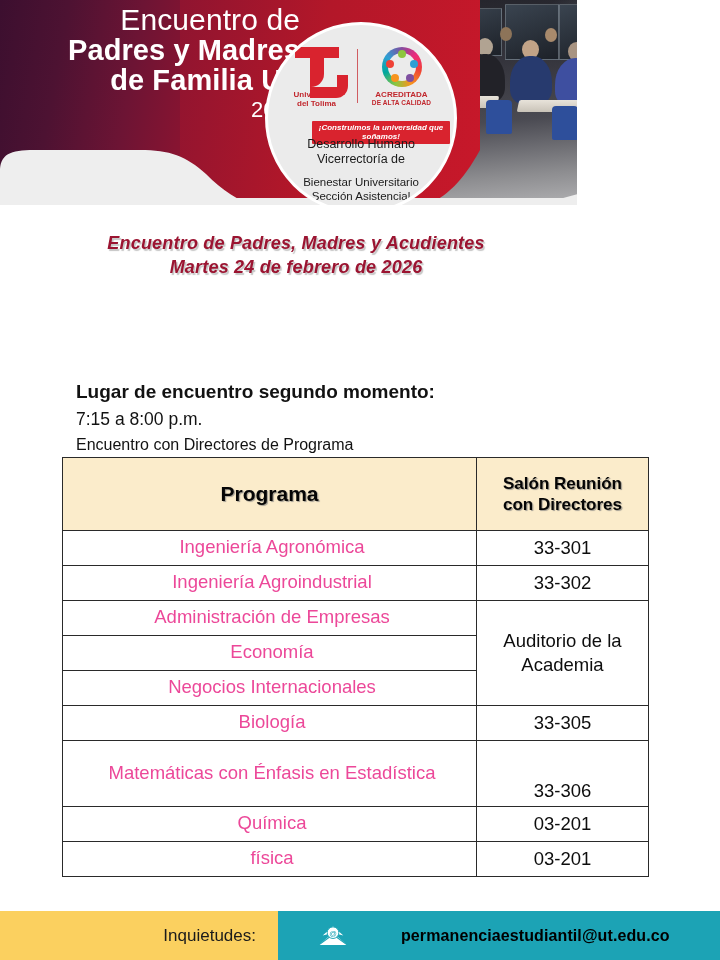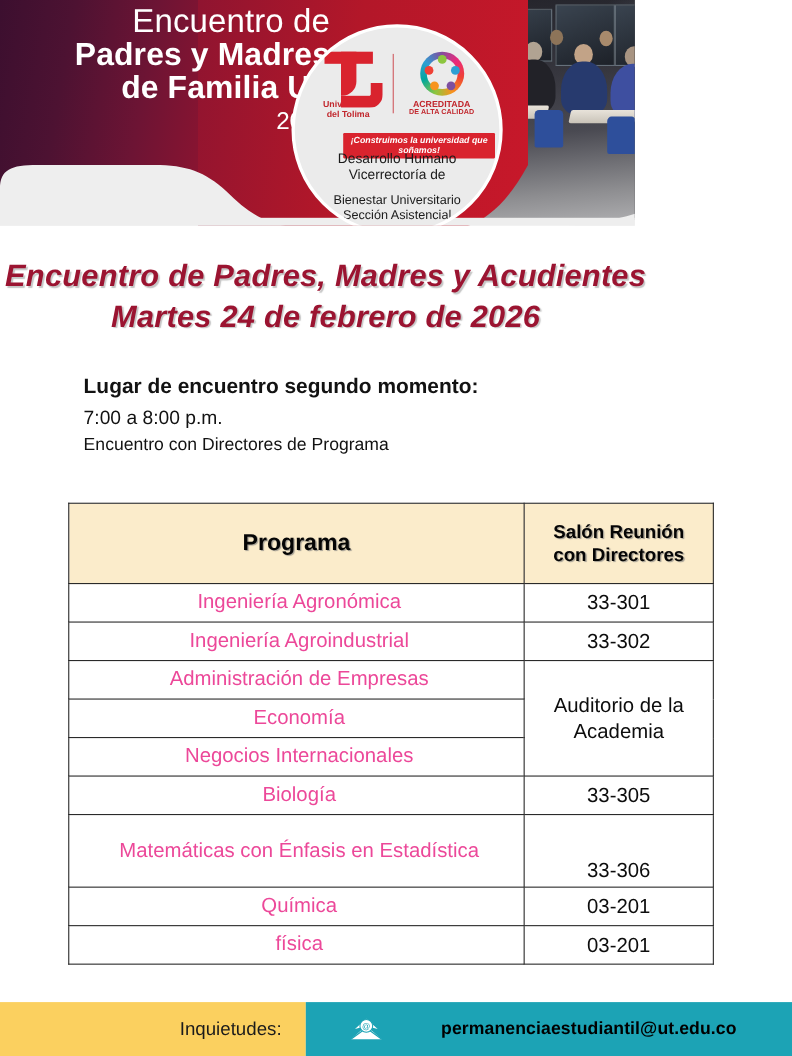--- a/index.html
+++ b/index.html
@@ -240,34 +240,34 @@
 
   
   .main-title {
     position: absolute;
     left: 0; top: 232px;
     width: 592px;
     text-align: center;
     color: #9b1431;
     font-weight: bold;
     font-style: italic;
-    font-size: 28px;
+    font-size: 18px;
     line-height: 1.33;
     text-shadow: 1.5px 1.5px 1px rgba(150,150,150,.55);
     letter-spacing: .2px;
   }
 
   
   .subtitle {
     position: absolute;
     left: 76px; top: 337px;
     width: 560px;
     color: #121212;
   }
-  .sub-l1 { font-size: 19px; font-weight: bold; line-height: 1.55; }
+  .sub-l1 { font-size: 19px; font-weight: bold; line-height: 1.55; margin-top: 40px; }
   .sub-l2 { font-size: 17.5px; font-weight: 400; line-height: 1.5; }
   .sub-l3 { font-size: 16px; font-weight: 400; line-height: 1.5; }
 
   
   .prog-table {
     position: absolute;
     left: 62px; top: 457px;
     width: 586px;
     border-collapse: collapse;
     table-layout: fixed;
@@ -455,21 +455,21 @@
   </div>
 </div>
 
 <div class="main-title">
   <div>Encuentro de Padres, Madres y Acudientes</div>
   <div>Martes 24 de febrero de 2026</div>
 </div>
 
 <div class="subtitle">
   <div class="sub-l1">Lugar de encuentro segundo momento:</div>
-  <div class="sub-l2">7:00 a 8:00 p.m.</div>
+  <div class="sub-l2">7:15 a 8:00 p.m.</div>
   <div class="sub-l3">Encuentro con  Directores de Programa</div>
 </div>
 
 <table class="prog-table">
   <colgroup>
     <col class="col-prog">
       <col class="col-salon">
   </colgroup>
   <thead>
     <tr>

